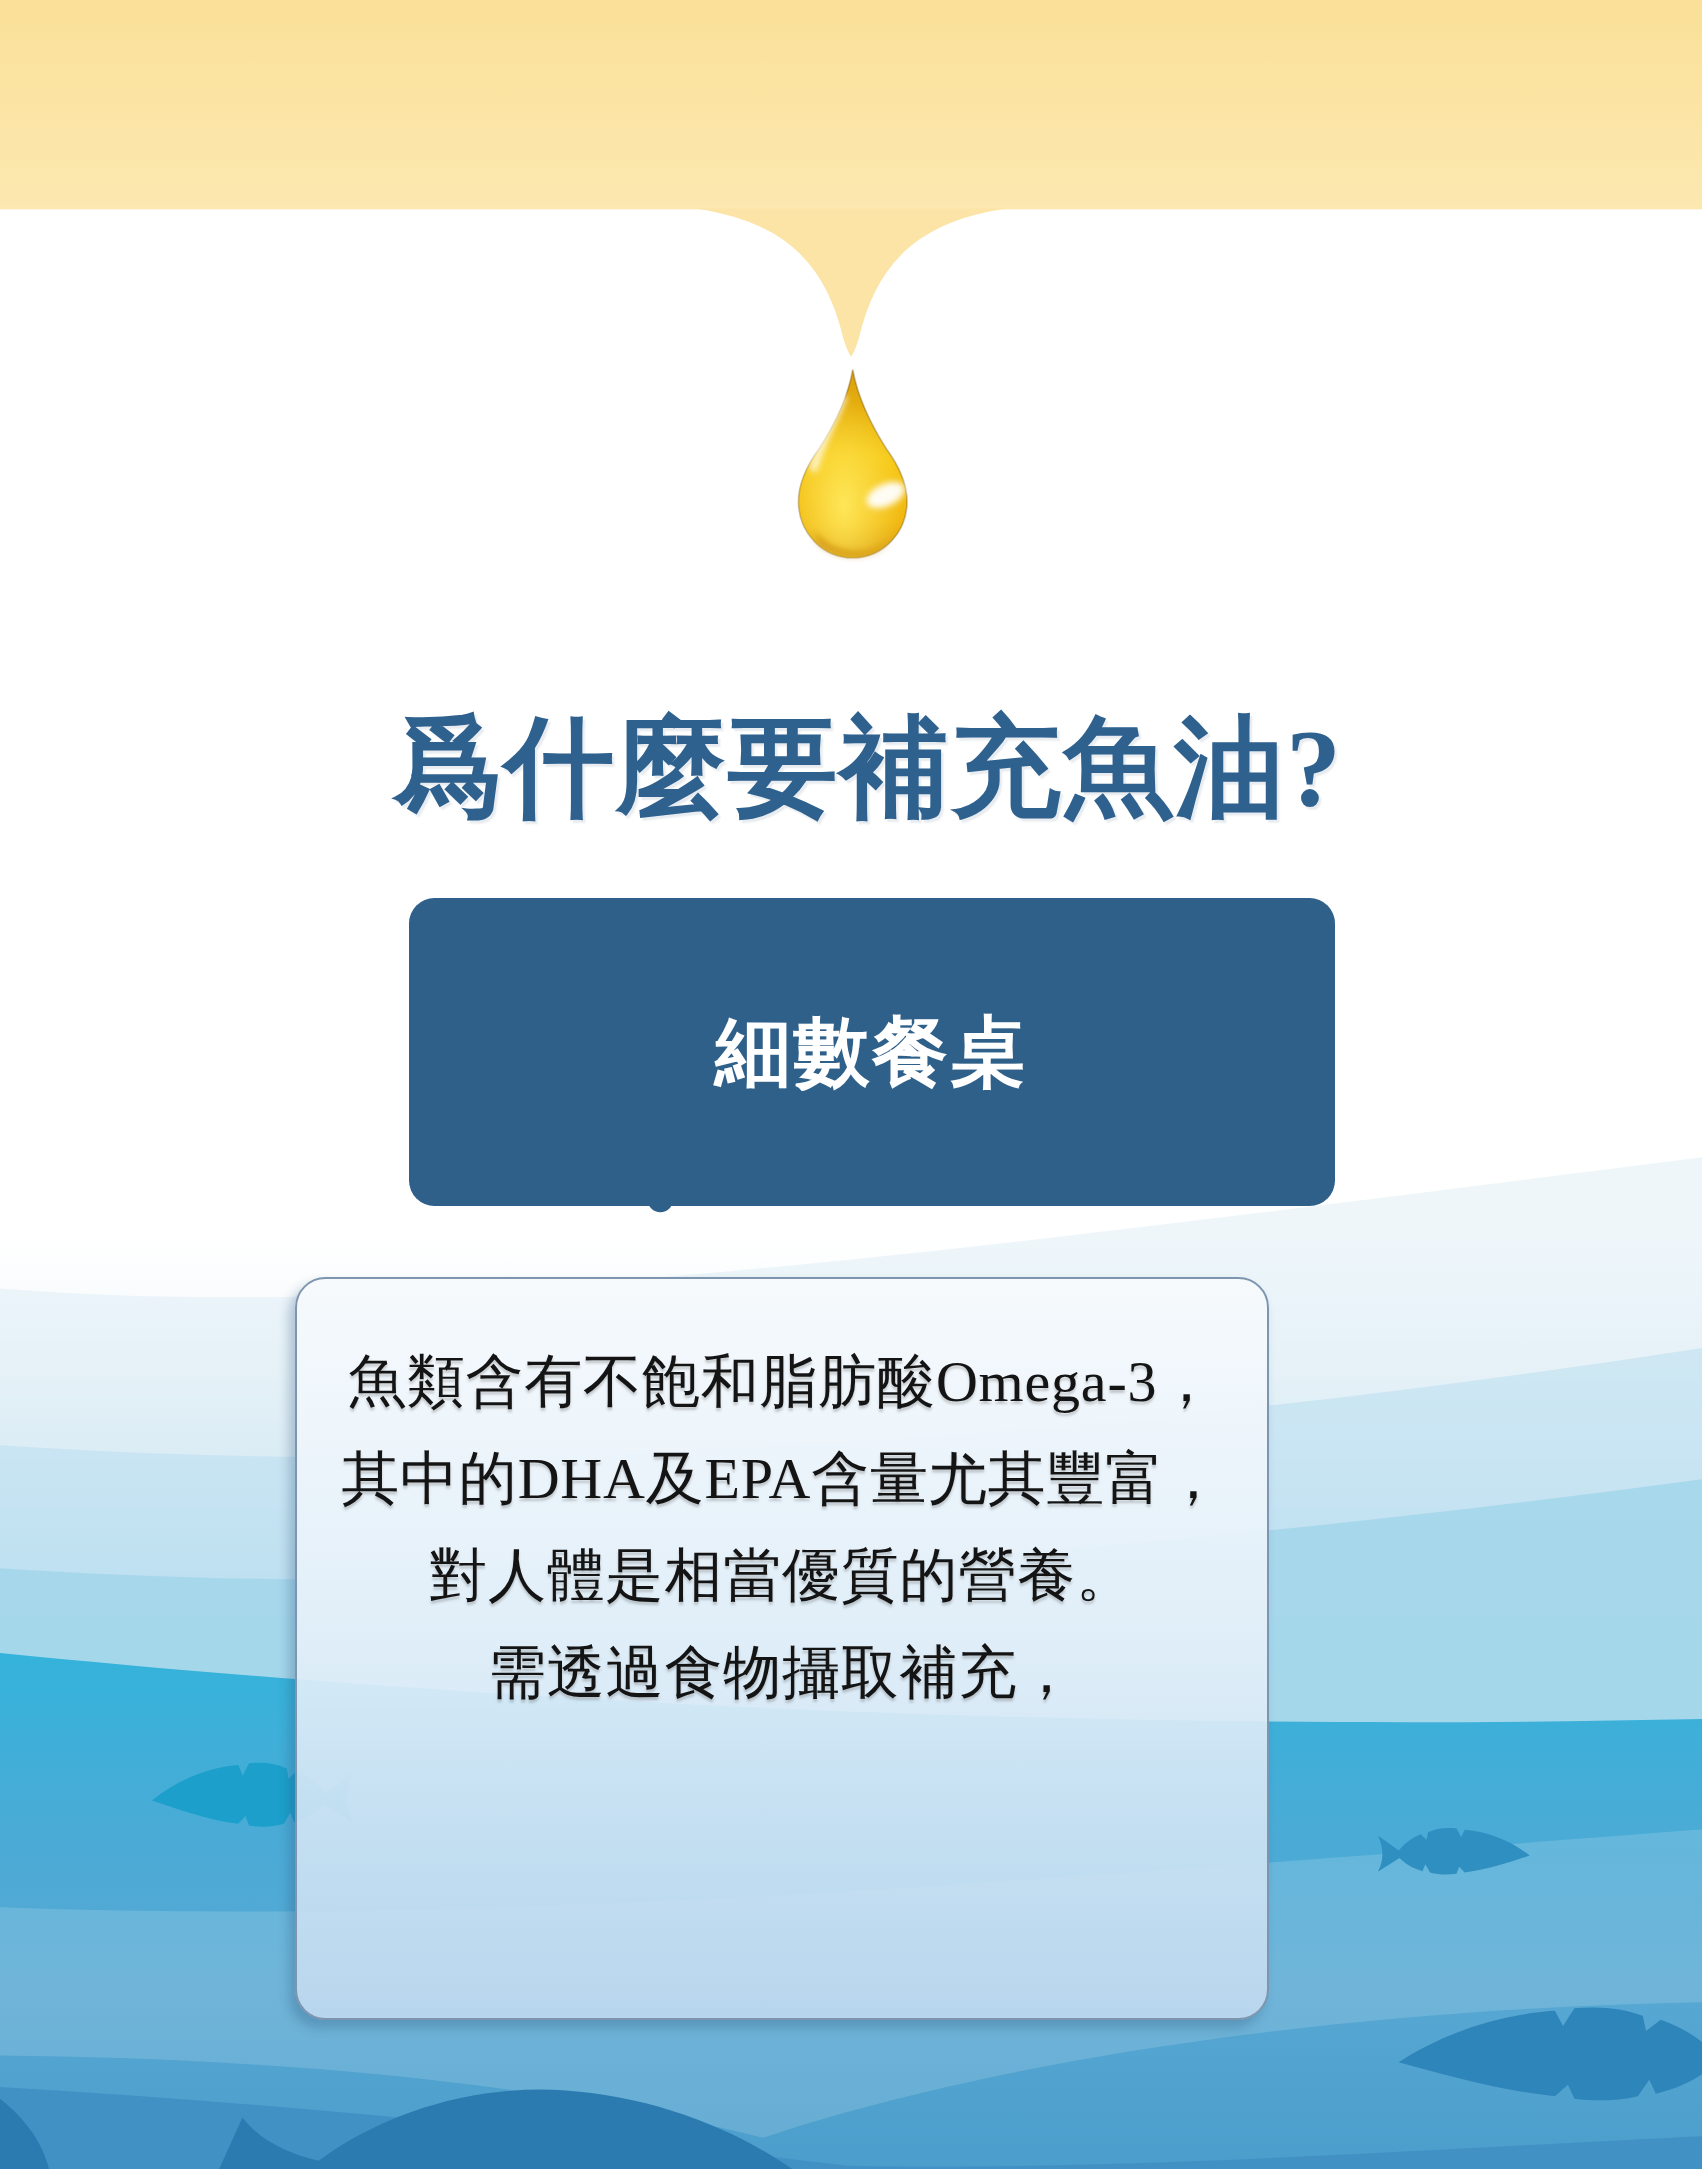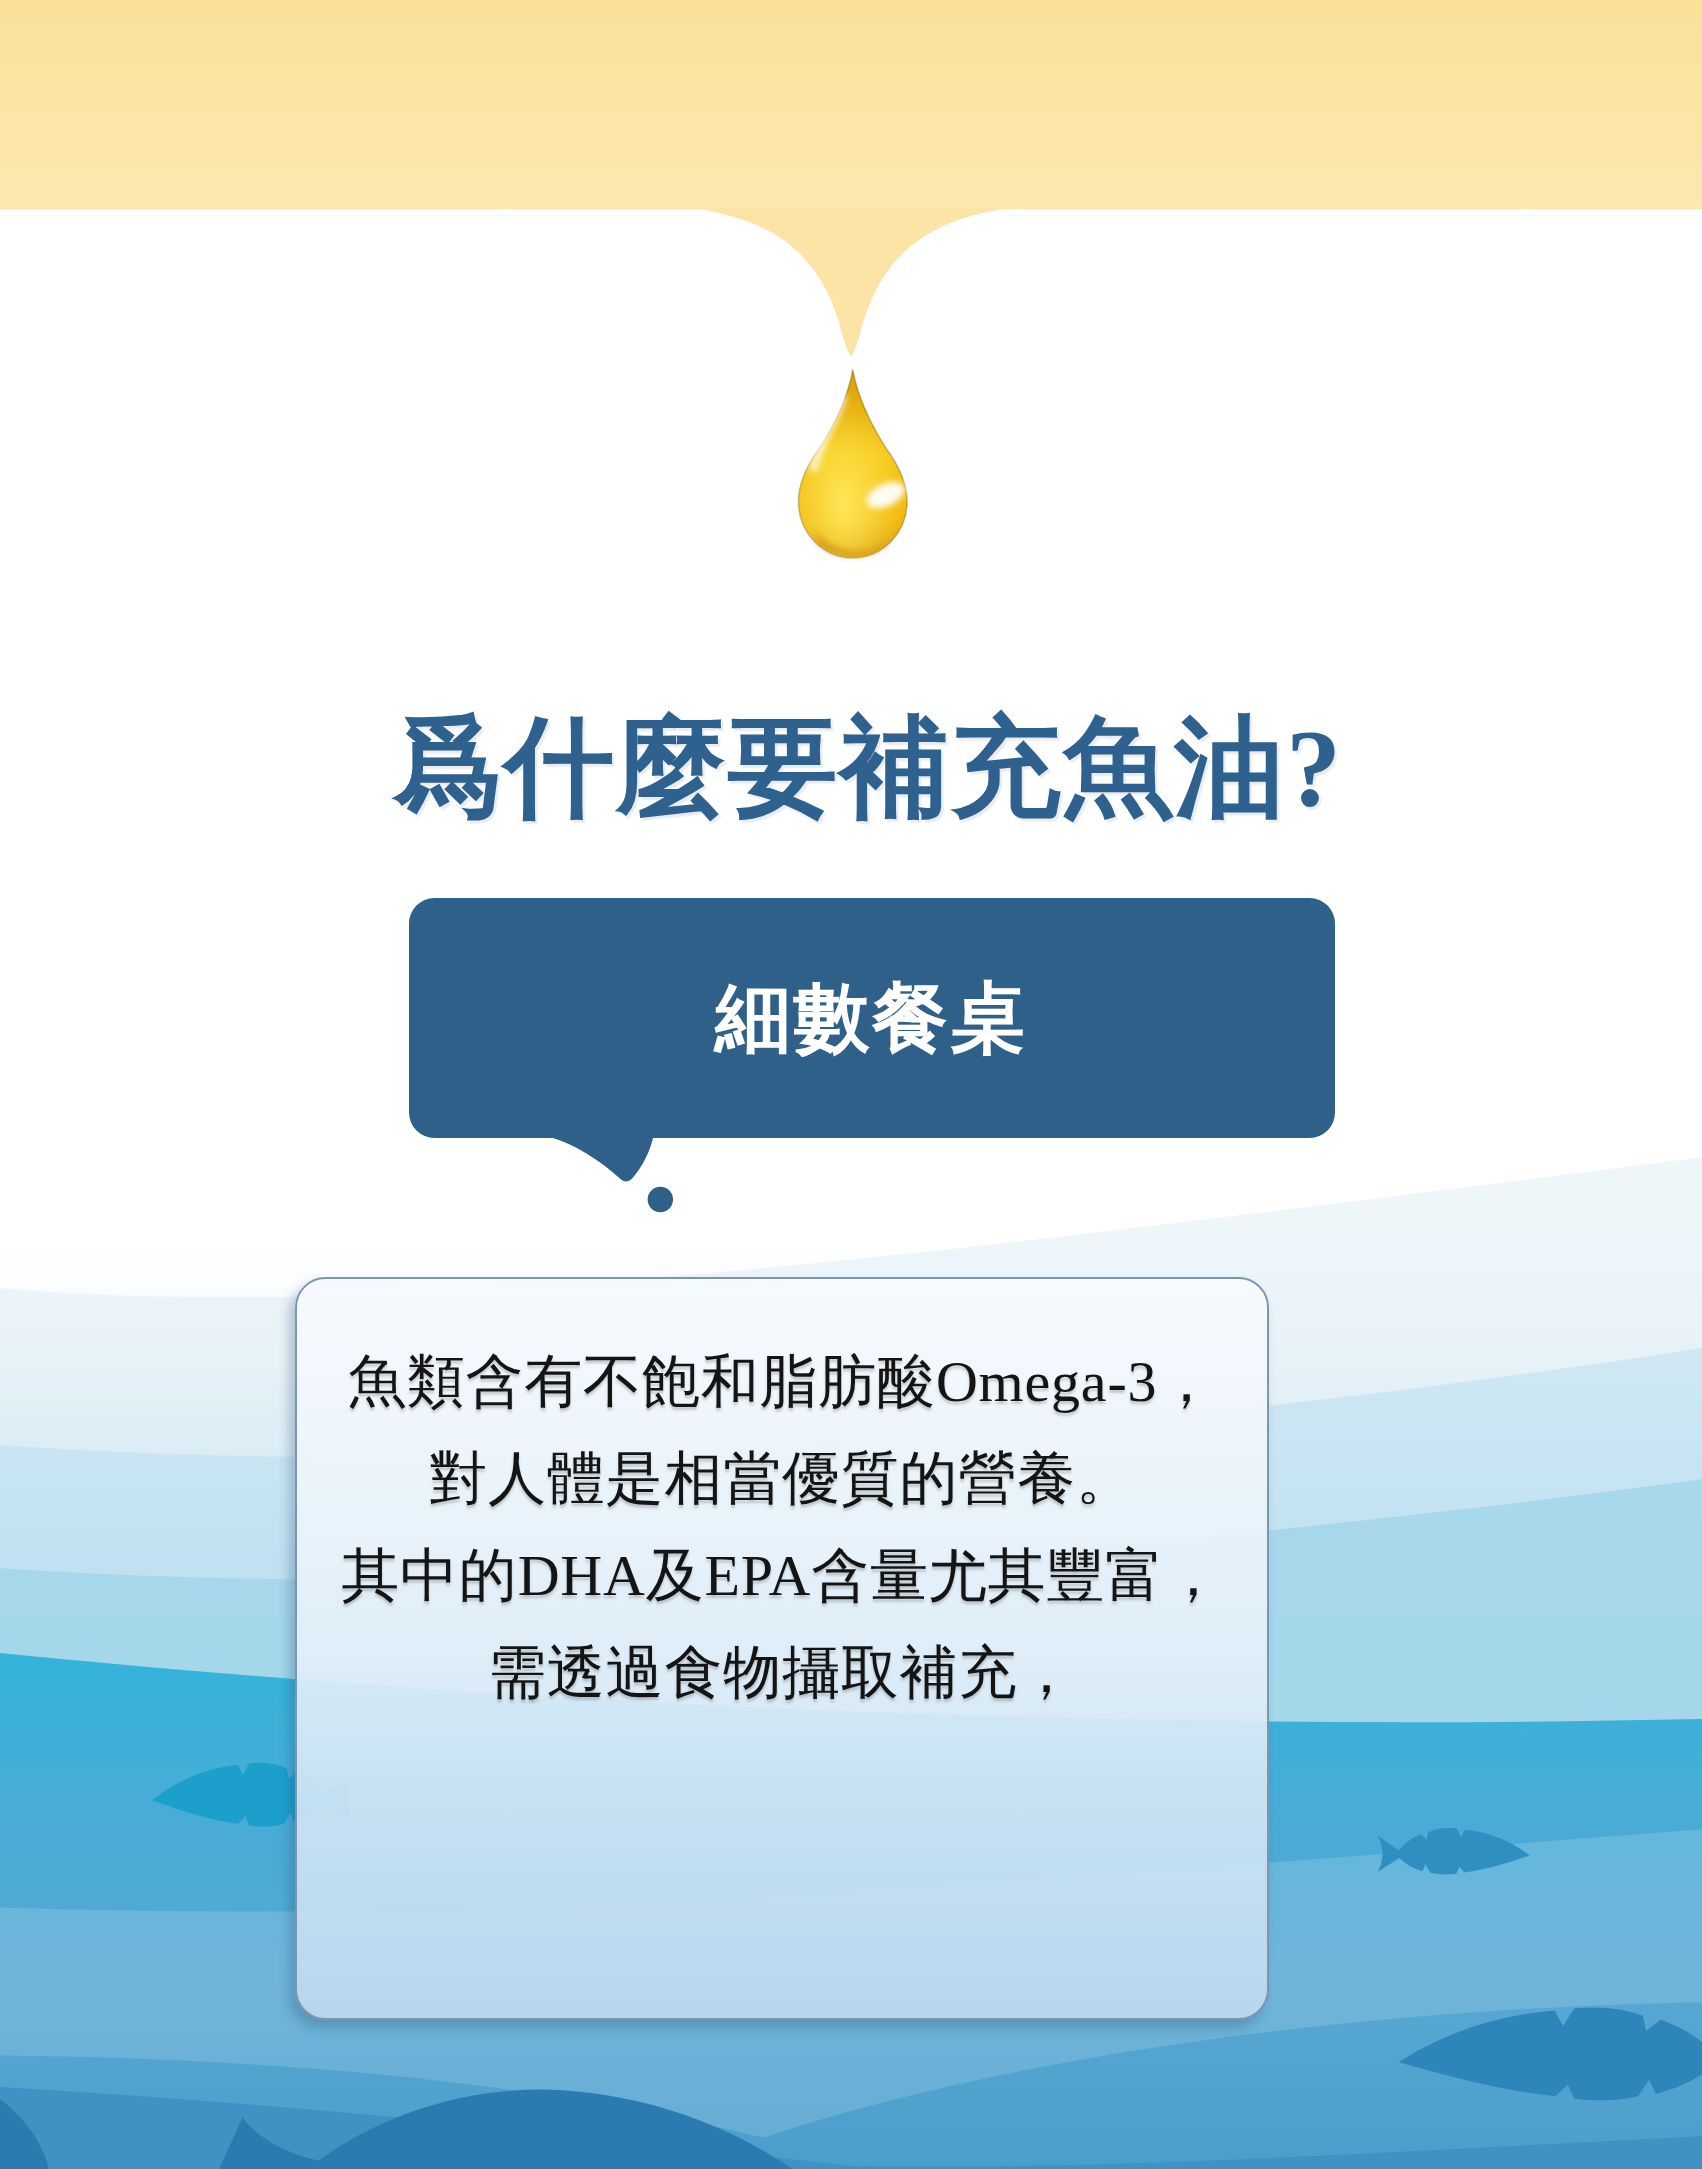--- a/index.html
+++ b/index.html
@@ -21,21 +21,21 @@
     text-align:center;
     font-family:"Liberation Serif","DejaVu Serif",serif;
     font-weight:bold;
     font-size:110px;line-height:1.05;
     letter-spacing:1.7px;
     color:#2f618e;
     text-shadow:2.5px 3.4px 1.7px rgba(30,70,110,0.10);
   }
   
   .bubble{
-    position:absolute;left:409px;top:898px;width:926px;height:240px;
+    position:absolute;left:409px;top:898px;width:926px;height:308px;
     background:#2f608a;border-radius:25.4px;
     display:flex;flex-direction:row;justify-content:center;align-items:center;
     color:#ffffff;
     font-family:"Liberation Sans","DejaVu Sans",sans-serif;
     font-weight:600;
     font-size:76px;line-height:96px;letter-spacing:2.5px;
     text-align:center;
   }
   
   .card{
@@ -155,19 +155,19 @@
   </svg>
 
   <h1 class="heading">爲什麼要補充魚油?</h1>
 
   <div class="bubble">
     <div>細數餐桌</div>
   </div>
 
   <div class="card">
     <div class="line">魚類含有不飽和脂肪酸Omega-3，</div>
+    <div class="line">其中的DHA及EPA含量尤其豐富，</div>
     <div class="line">對人體是相當優質的營養。</div>
-    <div class="line">其中的DHA及EPA含量尤其豐富，</div>
     <div class="line">需透過食物攝取補充，</div>
   </div>
 
 </div>
 
 
 </body></html>

